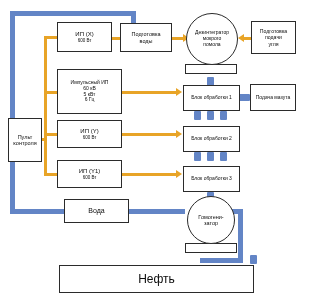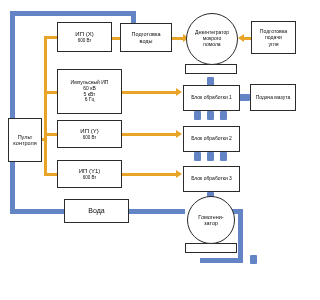--- a/index.html
+++ b/index.html
@@ -201,14 +201,17 @@
 
   <div class="box" style="left:64px;top:199px;width:65px;height:24px;font-size:7px;">
     <span class="l1">Вода</span>
   </div>
 
   <div class="circle" style="left:187px;top:196px;width:48px;height:48px;font-size:5.5px;">
     <span class="l1">Гомогени-</span>
     <span class="l2">затор</span>
   </div>
 
+  <div class="box" style="left:59px;top:265px;width:195px;height:28px;font-size:12px;">
+    <span class="l1">Нефть</span>
+  </div>
 
 </div>
 
 </body></html>

